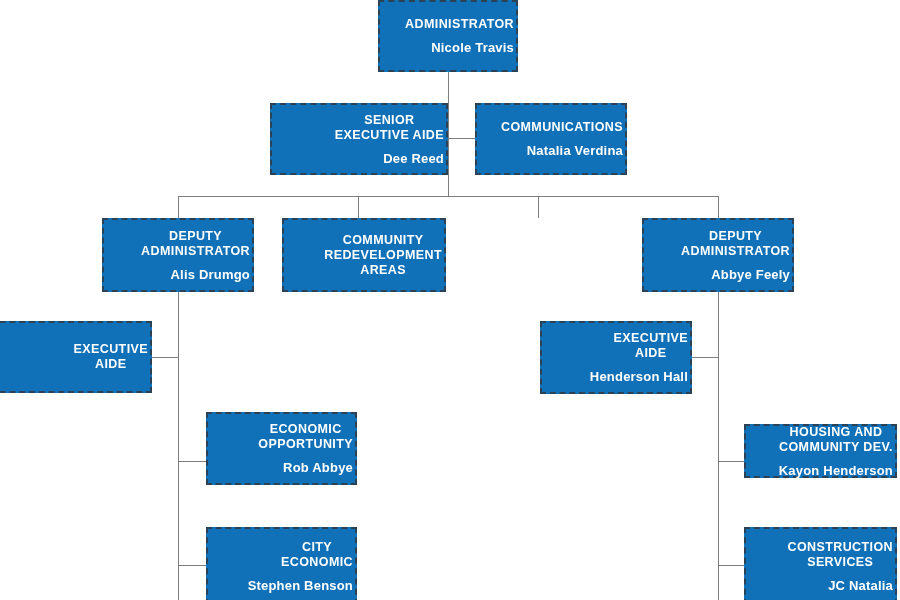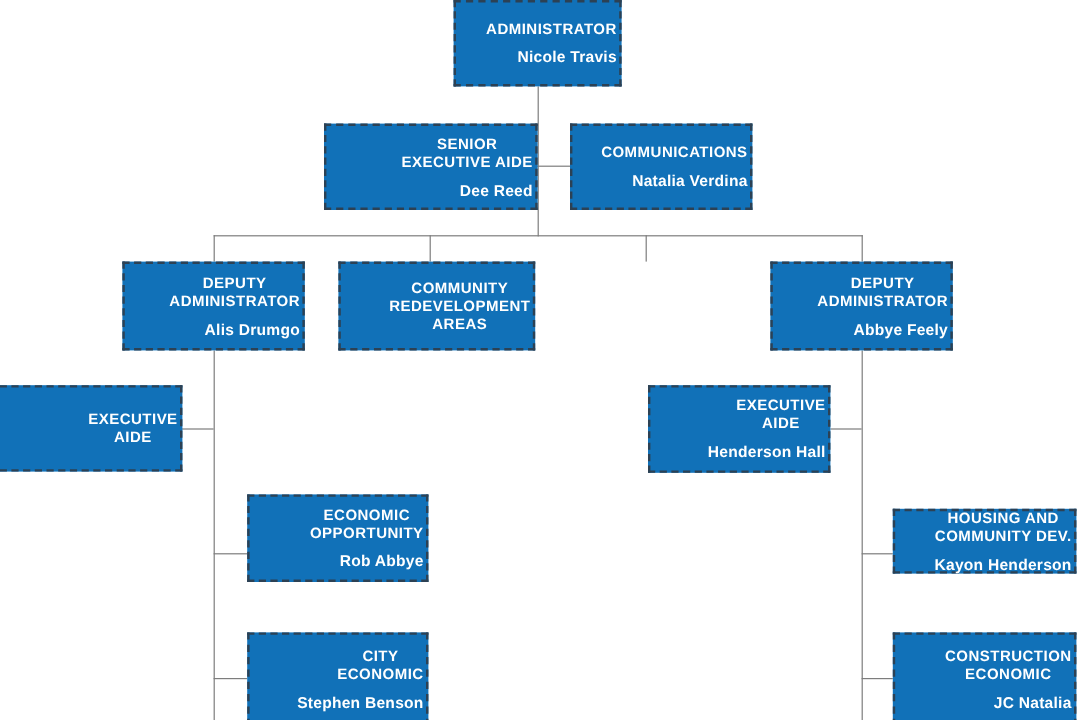--- a/index.html
+++ b/index.html
@@ -123,17 +123,17 @@
   </div>
 
   <div class="node" style="left:206px;top:527px;width:151px;height:78px">
     <div class="node-title">CITY
 ECONOMIC</div>
     <div class="node-name">Stephen Benson</div>
   </div>
 
   <div class="node" style="left:744px;top:527px;width:153px;height:78px">
     <div class="node-title">CONSTRUCTION
-ECONOMIC</div>
+SERVICES</div>
     <div class="node-name">JC Natalia</div>
   </div>
 
 </div>
 
 </body></html>

